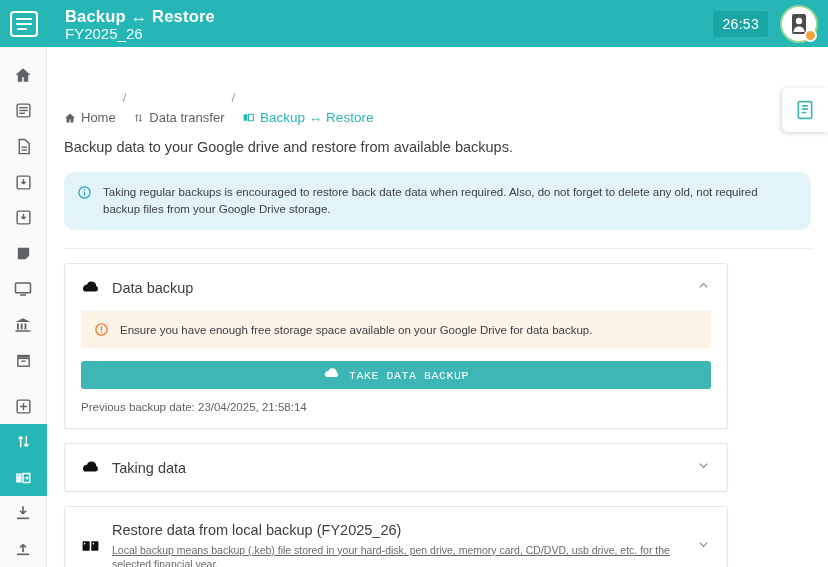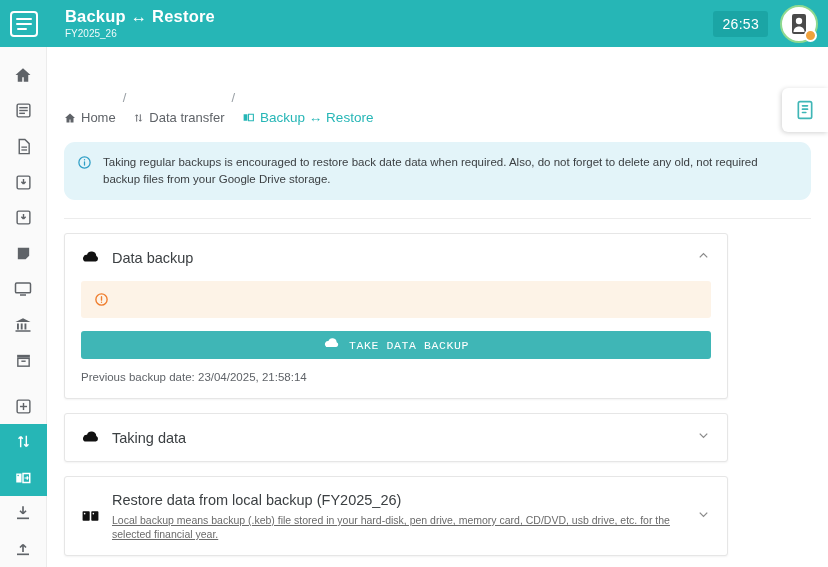--- a/index.html
+++ b/index.html
@@ -28,21 +28,21 @@
   .menu-box {
     width: 28px; height: 26px; border: 2px solid #ffffff; border-radius: 4px;
     display: flex; flex-direction: column; justify-content: center; align-items: center;
     gap: 3px;
   }
   .menu-box i { display: block; width: 16px; height: 2px; background: #ffffff; border-radius: 1px; }
   .menu-box i.short { width: 10px; align-self: flex-start; margin-left: 5px;}
 
   .title-wrap { margin-left: 18px; display: flex; flex-direction: column; justify-content: center; }
   .title-main { font-size: 16.5px; font-weight: bold; letter-spacing: .2px; line-height: 19px; }
-  .title-sub { font-size: 10px; opacity: .92; line-height: 13px; margin-top: 1px; }
+  .title-sub { font-size: 15px; opacity: .92; line-height: 13px; margin-top: 1px; }
 
   .topbar-right {
     margin-left: auto; display: flex; align-items: center; gap: 12px; padding-right: 10px;
   }
   .timer {
     background: #1ba5a5; color: #ffffff; font-size: 14px;
     padding: 5px 9px; border-radius: 3px; letter-spacing: .3px;
   }
   .avatar {
     position: relative;
@@ -296,20 +296,21 @@
       <span class="sep">/</span>
       <span class="crumb current">
         <svg width="13" height="13" viewBox="0 0 24 24" fill="currentColor">
           <path d="M3 6h7v12H3z"></path>
             <path d="M12 6h9v12h-9z" fill="none" stroke="currentColor" stroke-width="2"></path>
         </svg>
         <span>Backup ↔ Restore</span>
       </span>
     </div>
 
+    <div class="page-desc">Backup data to your Google drive and restore from available backups.</div>
 
     <div class="alert-info">
       <span class="ico">
         <svg width="15" height="15" viewBox="0 0 24 24" fill="none" stroke="currentColor" stroke-width="2">
           <circle cx="12" cy="12" r="9"></circle>
             <path d="M12 11v5" stroke-linecap="round"></path>
             <circle cx="12" cy="7.6" r="1.1" fill="currentColor" stroke="none"></circle>
         </svg>
       </span>
       <span>Taking regular backups is encouraged to restore back date data when required. Also, do not forget to delete any old, not required backup files from your Google Drive storage.</span>
@@ -333,20 +334,21 @@
       </div>
       <div class="card-body">
         <div class="alert-warn">
           <span class="ico">
             <svg width="15" height="15" viewBox="0 0 24 24" fill="none" stroke="currentColor" stroke-width="2.2">
               <circle cx="12" cy="12" r="9"></circle>
                 <path d="M12 7.5v5.5" stroke-linecap="round"></path>
                 <circle cx="12" cy="16.4" r="1.1" fill="currentColor" stroke="none"></circle>
             </svg>
           </span>
+          <span>Ensure you have enough free storage space available on your Google Drive for data backup.</span>
         </div>
         <button class="btn-primary">
           <span>
             <svg width="17" height="13" viewBox="0 0 24 18" fill="currentColor">
               <path d="M19.3 7.2A6 6 0 0 0 7.6 5.6 4.6 4.6 0 0 0 4.6 14h14.1a3.6 3.6 0 0 0 .6-6.8z"></path>
             </svg>
           </span>
           <span>TAKE DATA BACKUP</span>
         </button>
         <div class="prev-date">Previous backup date: 23/04/2025, 21:58:14</div>

